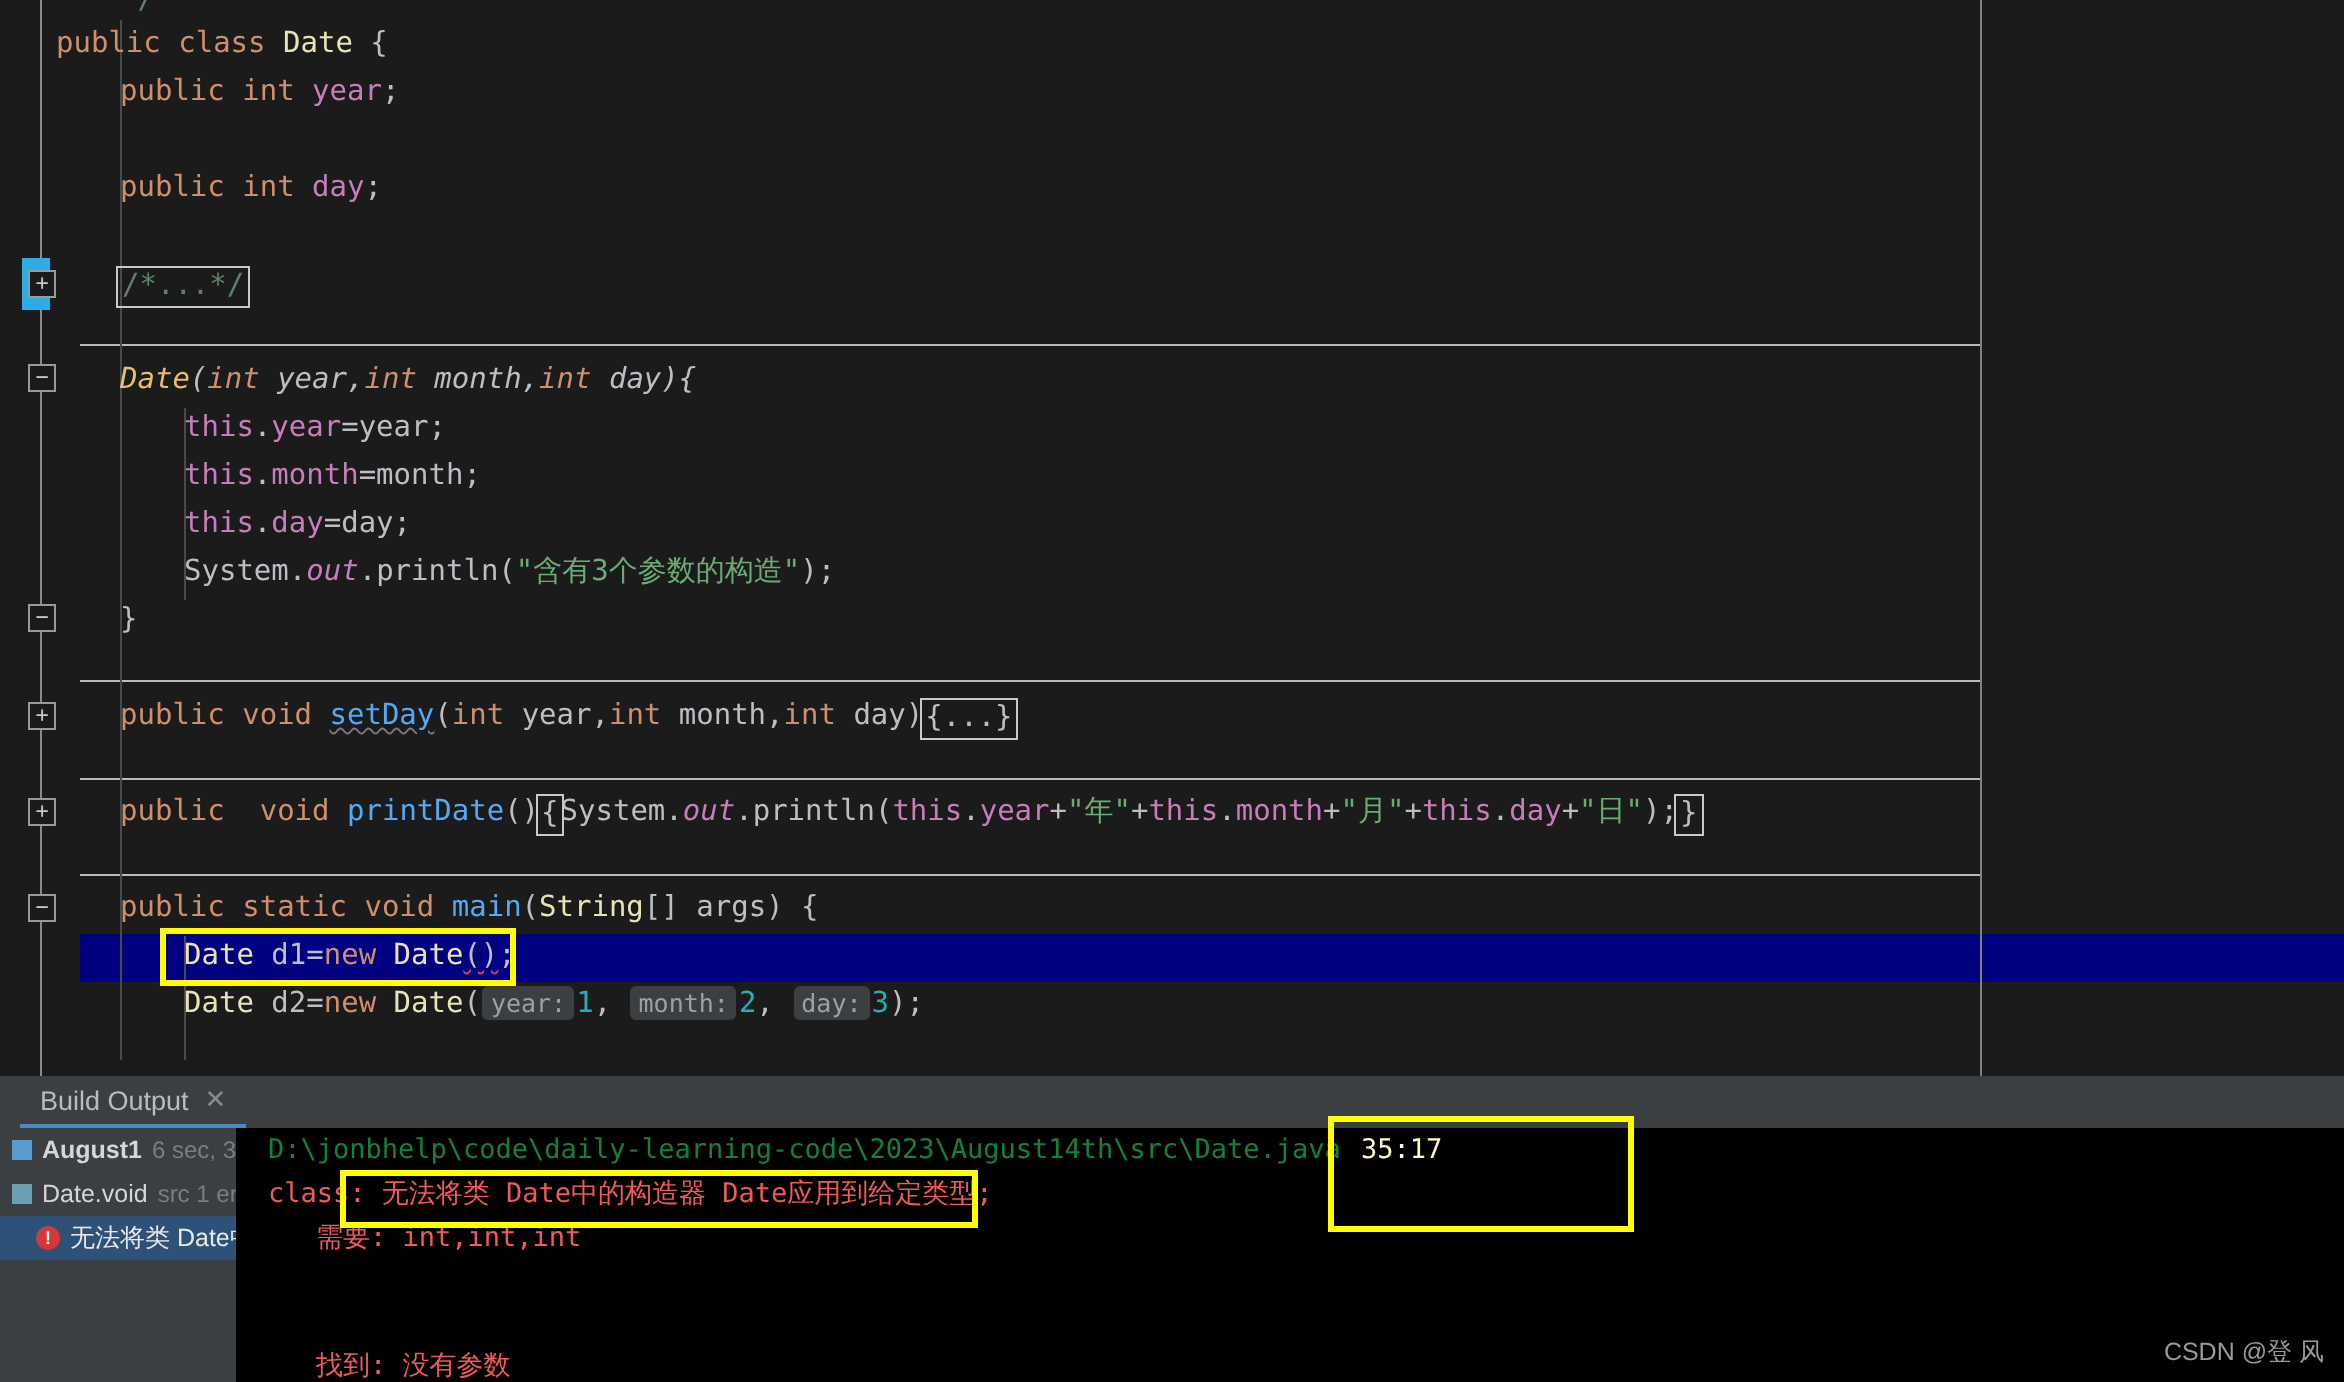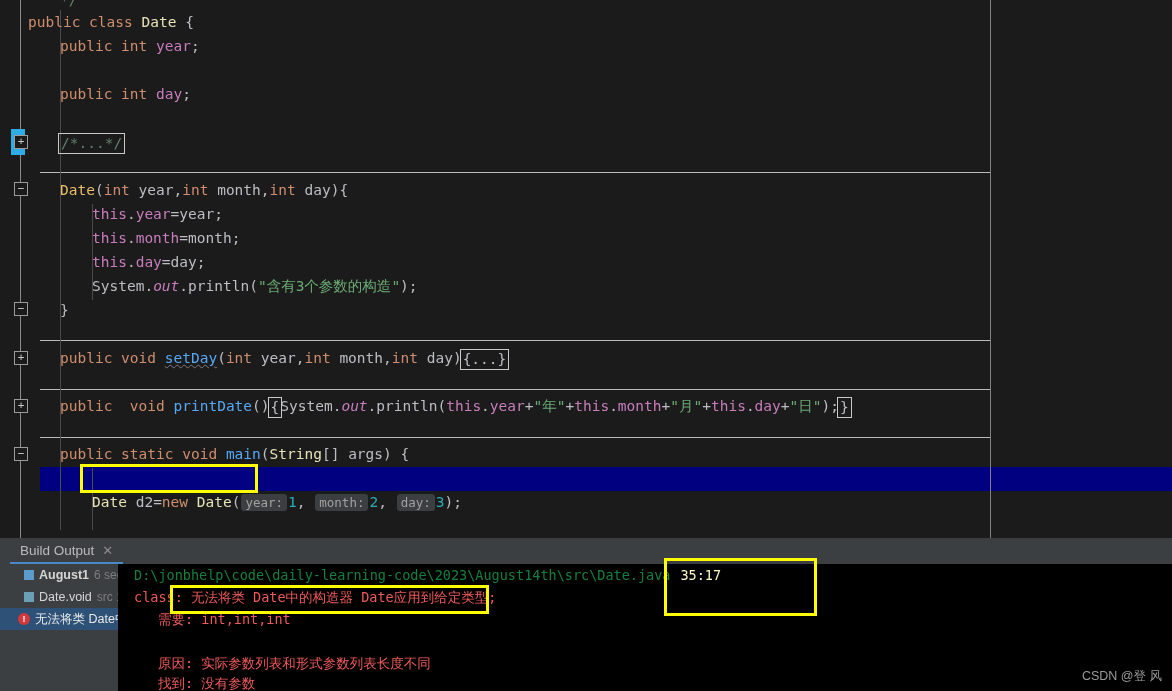--- a/index.html
+++ b/index.html
@@ -96,21 +96,21 @@
     border-bottom:2px solid #4a88c7;
     box-sizing:border-box;
   }
   .bo-tab .x{color:#8a8a8a;font-size:13px;}
   .bo-left{
     position:absolute;left:0;top:26px;width:118px;height:127px;
     background:#3c3f41;overflow:hidden;
   }
   .tree-row{
     height:22px;display:flex;align-items:center;gap:5px;
-    padding-left:24px;color:#bbbbbb;font-size:12.5px;white-space:nowrap;
+    padding-left:6px;color:#bbbbbb;font-size:12.5px;white-space:nowrap;
   }
   .tree-row.sel{background:#2d5177;}
   .tree-sub{color:#7d7d7d;font-size:12px;}
   .ic-sq{width:10px;height:10px;background:#5c9ccc;flex:0 0 auto;}
   .ic-sq2{width:10px;height:10px;background:#6a9fb5;flex:0 0 auto;}
   .ic-err{
     width:12px;height:12px;border-radius:50%;background:#d4383a;
     color:#fff;font-size:9px;line-height:12px;text-align:center;flex:0 0 auto;
     font-weight:bold;
   }
@@ -164,35 +164,36 @@
 
   <div class="ln cmt" style="top:-12px;left:60px;">*/</div>
 
   <div class="ln" style="top:10px;left:28px;"><span class="kw">public </span><span class="kw">class </span><span class="cls">Date </span><span class="punct">{</span></div>
 
   <div class="ln" style="top:34px;left:60px;"><span class="kw">public </span><span class="kw">int </span><span class="fld">year</span><span class="punct">;</span></div>
   <div class="ln" style="top:82px;left:60px;"><span class="kw">public </span><span class="kw">int </span><span class="fld">day</span><span class="punct">;</span></div>
 
   <div class="ln" style="top:130px;left:60px;"><span class="cmt box-outline">/*...*/</span></div>
 
-  <div class="ln" style="top:178px;left:60px;"><span class="ctor">Date</span><span class="punct">(</span><span class="kw">int </span><span class="param">year</span><span class="punct">,</span><span class="kw">int </span><span class="param">month</span><span class="punct">,</span><span class="kw">int </span><span class="param">day</span><span class="punct">){</span></div>
+  <div class="ln" style="top:178px;left:60px;font-style:italic;"><span class="ctor">Date</span><span class="punct">(</span><span class="kw">int </span><span class="param">year</span><span class="punct">,</span><span class="kw">int </span><span class="param">month</span><span class="punct">,</span><span class="kw">int </span><span class="param">day</span><span class="punct">){</span></div>
 
   <div class="ln" style="top:202px;left:92px;"><span class="kw2">this</span><span class="punct">.</span><span class="fld">year</span><span class="op">=</span><span class="id">year</span><span class="punct">;</span></div>
   <div class="ln" style="top:226px;left:92px;"><span class="kw2">this</span><span class="punct">.</span><span class="fld">month</span><span class="op">=</span><span class="id">month</span><span class="punct">;</span></div>
   <div class="ln" style="top:250px;left:92px;"><span class="kw2">this</span><span class="punct">.</span><span class="fld">day</span><span class="op">=</span><span class="id">day</span><span class="punct">;</span></div>
   <div class="ln" style="top:274px;left:92px;"><span class="id">System</span><span class="punct">.</span><span class="staticf">out</span><span class="punct">.</span><span class="id">println</span><span class="punct">(</span><span class="str">"</span><span class="str">含有3个参数的构造</span><span class="str">"</span><span class="punct">);</span></div>
 
   <div class="ln punct" style="top:298px;left:60px;">}</div>
 
   <div class="ln" style="top:346px;left:60px;"><span class="kw">public </span><span class="kw">void </span><span class="mth wavy">setDay</span><span class="punct">(</span><span class="kw">int </span><span class="param">year</span><span class="punct">,</span><span class="kw">int </span><span class="param">month</span><span class="punct">,</span><span class="kw">int </span><span class="param">day</span><span class="punct">)</span><span class="folded box-outline">{...}</span></div>
 
   <div class="ln" style="top:394px;left:60px;"><span class="kw">public </span><span class="kw"> void </span><span class="mth">printDate</span><span class="punct">()</span><span class="punct box-outline">{</span><span class="id">System</span><span class="punct">.</span><span class="staticf">out</span><span class="punct">.</span><span class="id">println</span><span class="punct">(</span><span class="kw2">this</span><span class="punct">.</span><span class="fld">year</span><span class="op">+</span><span class="str">"<span>年</span>"</span><span class="op">+</span><span class="kw2">this</span><span class="punct">.</span><span class="fld">month</span><span class="op">+</span><span class="str">"<span>月</span>"</span><span class="op">+</span><span class="kw2">this</span><span class="punct">.</span><span class="fld">day</span><span class="op">+</span><span class="str">"<span>日</span>"</span><span class="punct">);</span><span class="punct box-outline">}</span></div>
 
   <div class="ln" style="top:442px;left:60px;text-align:right;"><span class="kw">public </span><span class="kw">static </span><span class="kw">void </span><span class="mth">main</span><span class="punct">(</span><span class="cls">String</span><span class="punct">[] </span><span class="param">args</span><span class="punct">) {</span></div>
 
+  <div class="ln" style="top:466px;left:92px;"><span class="cls">Date </span><span class="id">d1</span><span class="op">=</span><span class="kw">new </span><span class="cls">Date</span><span class="punct err-wavy">()</span><span class="punct">;</span></div>
 
   <div class="ln" style="top:490px;left:92px;"><span class="cls">Date </span><span class="id">d2</span><span class="op">=</span><span class="kw">new </span><span class="cls">Date</span><span class="punct">(</span><span class="hint">year:</span><span class="num">1</span><span class="punct">, </span><span class="hint">month:</span><span class="num">2</span><span class="punct">, </span><span class="hint">day:</span><span class="num">3</span><span class="punct">);</span></div>
 
   <div class="yellow-box" style="left:80px;top:464px;width:178px;height:29px;"></div>
 
 </div>
 
 <div id="build">
 
   <div class="bo-tabbar">
@@ -220,20 +221,19 @@
   </div>
 
   <div class="bo-divider"></div>
 
   <div class="bo-right">
     <div class="bo-line" style="top:0px;"><span class="bo-path">D:\jonbhelp\code\daily-learning-code\2023\August14th\src\Date.java</span><span class="bo-loc" style="margin-left:10px;">35:17</span></div>
 
     <div class="bo-line bo-err" style="top:22px;">class: 无法将类 Date中的构造器 Date应用到给定类型;</div>
     <div class="bo-line bo-err" style="top:44px;left:40px;">需要: int,int,int</div>
     <div class="bo-line bo-err" style="top:66px;left:40px;margin-top:42px;">找到: 没有参数</div>
-    <div class="bo-line bo-err" style="top:88px;left:40px;">原因: 实际参数列表和形式参数列表长度不同</div>
   </div>
 
   <div class="yellow-box" style="left:664px;top:20px;width:153px;height:58px;"></div>
   <div class="yellow-box" style="left:170px;top:47px;width:319px;height:29px;"></div>
 
   <div class="watermark">CSDN @登 风</div>
 </div>
 
 </body></html>

